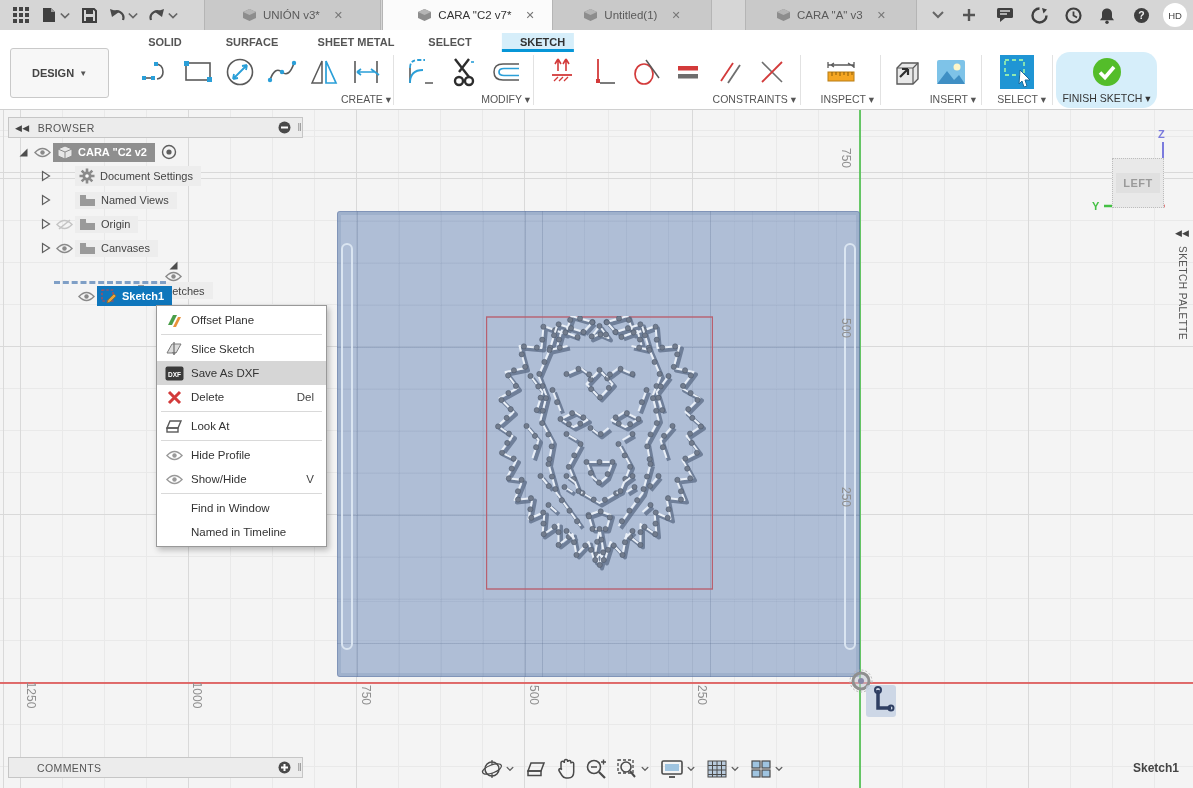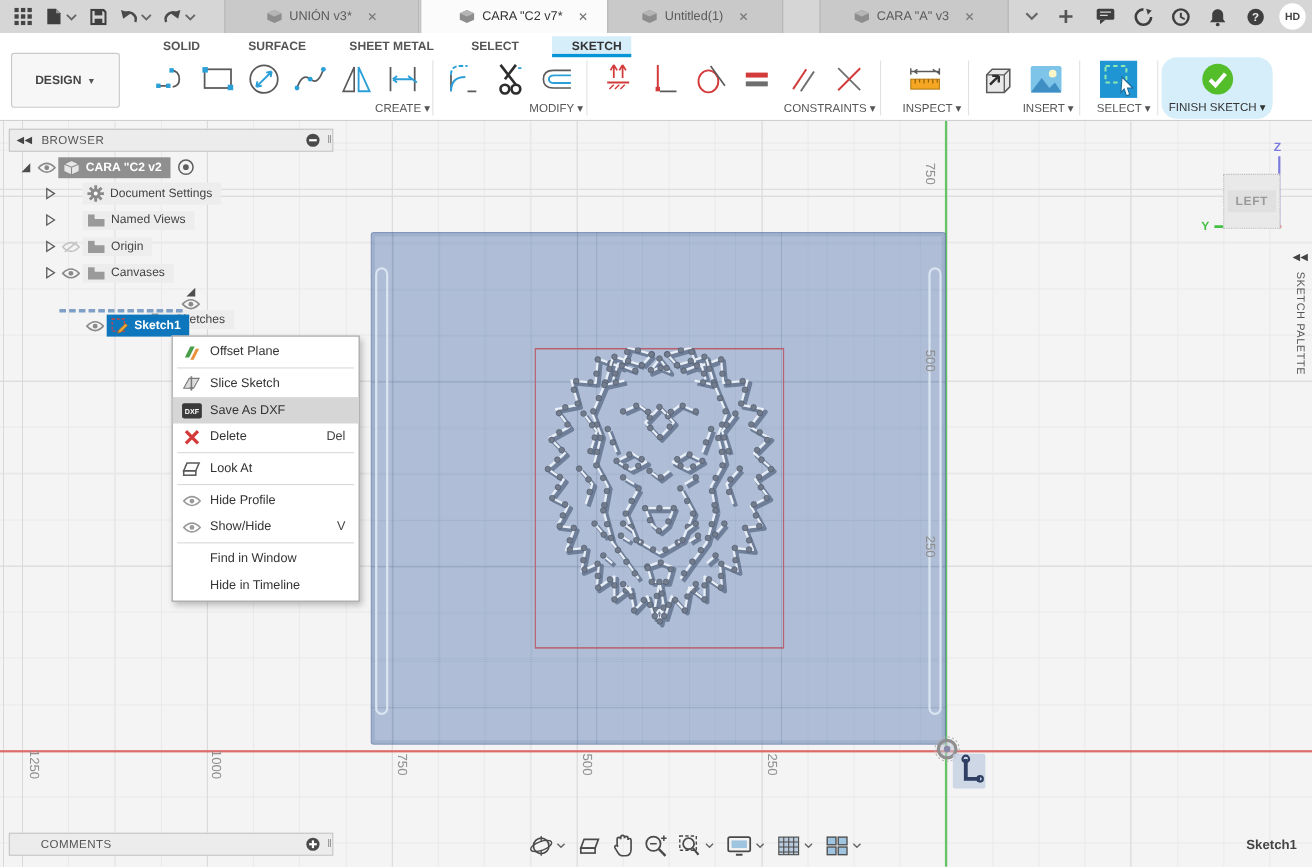--- a/index.html
+++ b/index.html
@@ -10,21 +10,21 @@
   
   #titlebar{position:absolute;left:0;top:0;width:1193px;height:30px;background:#d6d6d6;border-bottom:1px solid #bfbfbf;}
   .tb-icon{position:absolute;top:2px;width:26px;height:26px;display:flex;align-items:center;justify-content:center;cursor:pointer;}
   .tb-caret{position:absolute;top:11px;width:10px;height:10px;display:flex;align-items:center;color:#555;font-size:8px;}
   .doc-tab{position:absolute;top:0;height:30px;background:#c9c9c9;border-right:1px solid #b5b5b5;border-left:1px solid #b5b5b5;
     display:flex;align-items:center;justify-content:center;gap:6px;font-size:11.5px;color:#5a5a5a;box-sizing:border-box;}
   .doc-tab.active{background:#fbfbfb;color:#333;}
   .doc-tab .x{font-size:11px;color:#777;margin-left:8px;cursor:pointer;}
   .tb-right{position:absolute;top:2px;width:26px;height:26px;display:flex;align-items:center;justify-content:center;cursor:pointer;}
   .avatar{position:absolute;top:3px;width:24px;height:24px;border-radius:50%;background:#fff;color:#444;
-    font-size:9.5px;font-weight:bold;display:flex;align-items:center;justify-content:center;cursor:pointer;}
+    font-size:9.5px;font-weight:normal;display:flex;align-items:center;justify-content:center;cursor:pointer;}
 
   
   #ribbon{position:absolute;left:0;top:30px;width:1193px;height:80px;background:#ffffff;border-bottom:1px solid #d0d0d0;box-sizing:border-box;}
   #design-btn{position:absolute;left:10px;top:18px;width:97px;height:48px;border:1px solid #c9c9c9;border-radius:3px;background:#f7f7f7;
     display:flex;align-items:center;justify-content:center;font-size:11px;font-weight:bold;color:#444;cursor:pointer;gap:5px;}
   .ctx-tab{position:absolute;top:3px;transform:translateX(-50%);font-size:11px;font-weight:bold;color:#555;padding:3px 9px;cursor:pointer;}
   .ctx-tab.active{background:#d6eefa;color:#333;border-bottom:3px solid #0696d7;padding-bottom:1px;}
   .ribbon-group{position:absolute;top:22px;height:56px;}
   .rg-icons{display:flex;gap:6px;align-items:center;height:40px;justify-content:center;}
   .rg-icon{width:36px;height:38px;display:flex;align-items:center;justify-content:center;cursor:pointer;border-radius:2px;}
@@ -1161,21 +1161,21 @@
           <span class="cm-label">Show/Hide</span>
           <span class="cm-short">V</span>
         </div>
         <div class="cm-sep"></div>
         <div class="cm-item">
           <span class="cm-icon"></span>
           <span class="cm-label">Find in Window</span>
         </div>
         <div class="cm-item">
           <span class="cm-icon"></span>
-          <span class="cm-label">Hide in Timeline</span>
+          <span class="cm-label">Named in Timeline</span>
         </div>
       </div>
 
     <div id="comments-bar">
       <span style="margin-left:28px;">COMMENTS</span>
       <span class="hdr-spacer"></span>
       <svg width="13" height="13" style="margin-right:2px;">
         <circle cx="6.5" cy="6.5" r="6" fill="#4a4a4a"></circle>
           <rect x="3" y="5.5" width="7" height="2" fill="#fff"></rect>
           <rect x="5.5" y="3" width="2" height="7" fill="#fff"></rect>

